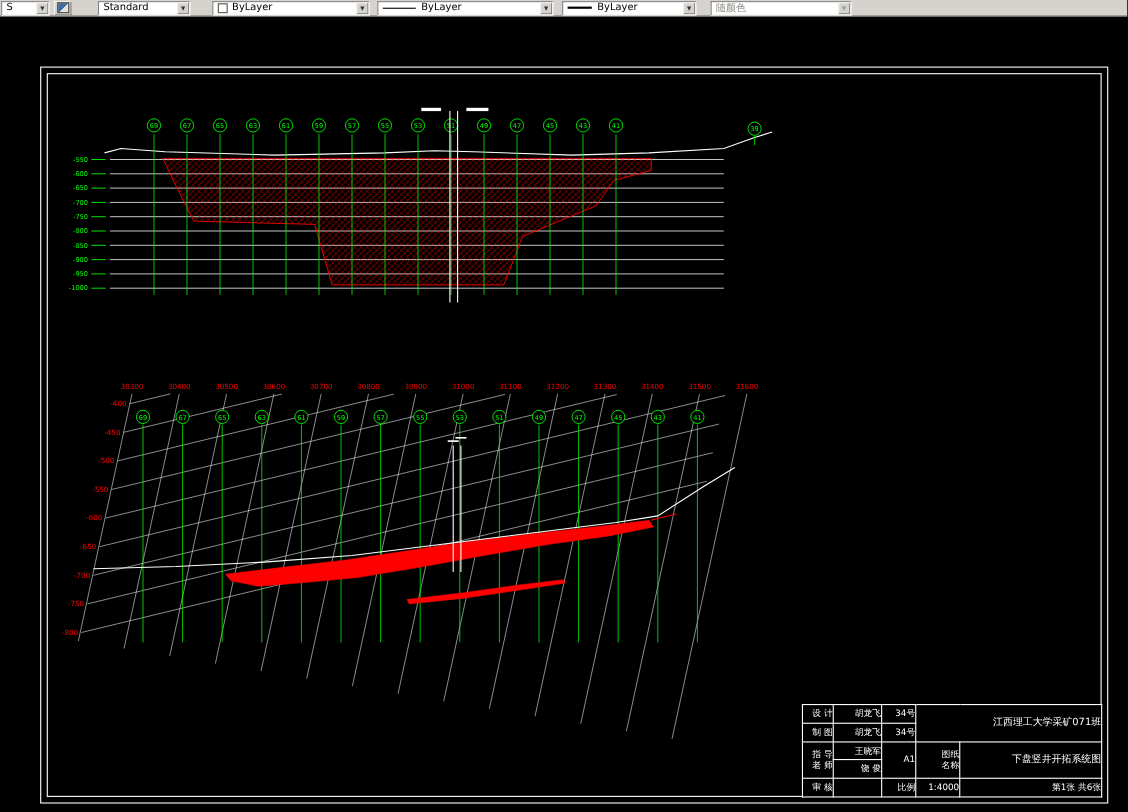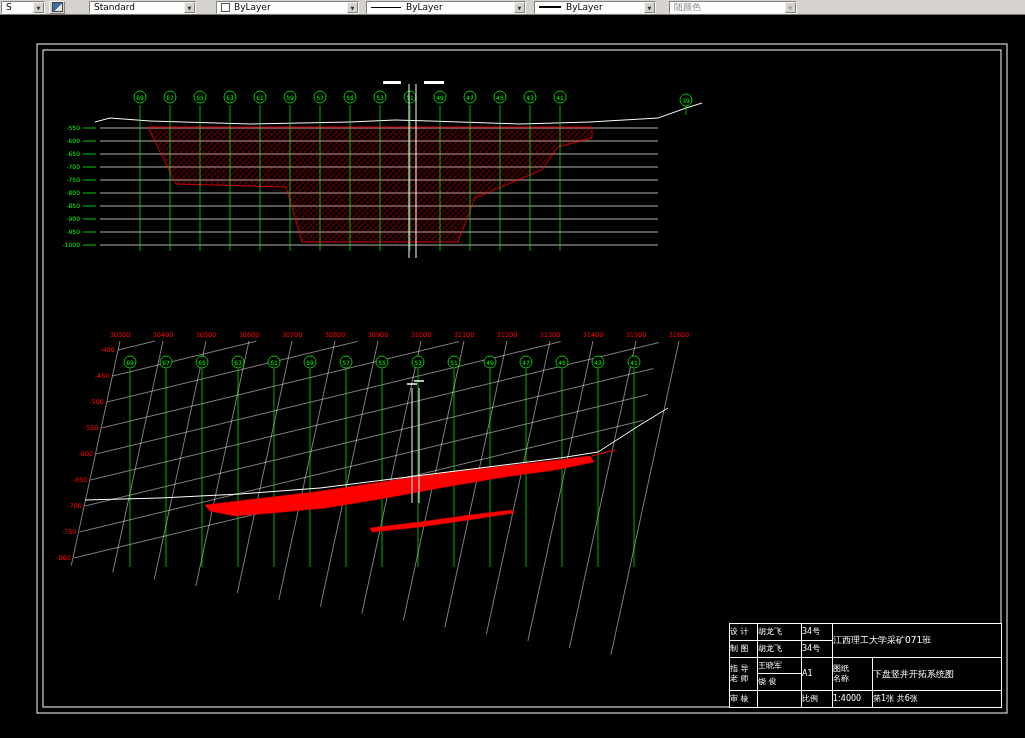--- a/index.html
+++ b/index.html
@@ -11,39 +11,39 @@
   .combo .arrow{position:absolute;right:0;top:0;width:11px;height:11px;background:#d6d3ce;border:1px solid;border-color:#f4f4f0 #828282 #828282 #f4f4f0;font-size:5px;line-height:11px;text-align:center;color:#333;box-sizing:border-box}
   .combo.disabled{color:#8a8a84}
   .combo.disabled .arrow{color:#9a9a94}
   .swatch{width:7px;height:7px;background:#fff;border:1px solid #555;margin-right:4px;flex:0 0 auto}
   .lineglyph{width:30px;border-top:1px solid #000;margin-right:5px;flex:0 0 auto}
   .lineglyph.short{width:22px;border-top-width:2px}
   .tb-btn{width:16px;height:13px;background:#d6d3ce;border:1px solid;border-color:#f4f4f0 #828282 #828282 #f4f4f0;box-sizing:border-box;display:flex;align-items:center;justify-content:center;flex:0 0 auto}
   .tb-btn .glyph{width:9px;height:8px;background:linear-gradient(135deg,#3a6ea5 0 55%,#e8e4d8 55% 100%);border:1px solid #444}
 
   
-  .canvas{position:absolute;top:15px;left:0;width:1025px;height:646px;background:#000}
+  .canvas{position:absolute;top:32px;left:0;width:1025px;height:646px;background:#000}
   svg text{font-family:"DejaVu Sans",sans-serif}
 
   
   .title-block{position:absolute;left:729px;top:608px;border-collapse:collapse;table-layout:fixed;background:#000}
-  .title-block td{border:1px solid #fff;color:#fff;font-size:8px;text-align:left;vertical-align:middle;padding:0;line-height:1.2;overflow:hidden;white-space:nowrap}
+  .title-block td{border:1px solid #fff;color:#fff;font-size:8px;text-align:right;vertical-align:middle;padding:0;line-height:1.2;overflow:hidden;white-space:nowrap}
 </style>
 </head>
 <body>
 
 <div class="toolbar">
   <div class="combo" style="width:44px">
     <span>S</span>
     <span class="arrow">▼</span>
   </div>
   <div class="tb-btn" style="margin-left:4px">
     <span class="glyph"></span>
   </div>
-  <div class="combo" style="width:107px;margin-left:24px">
+  <div class="combo" style="width:84px;margin-left:24px">
     <span>Standard</span>
     <span class="arrow">▼</span>
   </div>
   <div class="combo" style="width:143px;margin-left:20px">
     <span class="swatch"></span>
     <span>ByLayer</span>
     <span class="arrow">▼</span>
   </div>
   <div class="combo" style="width:160px;margin-left:7px">
     <span class="lineglyph"></span>

